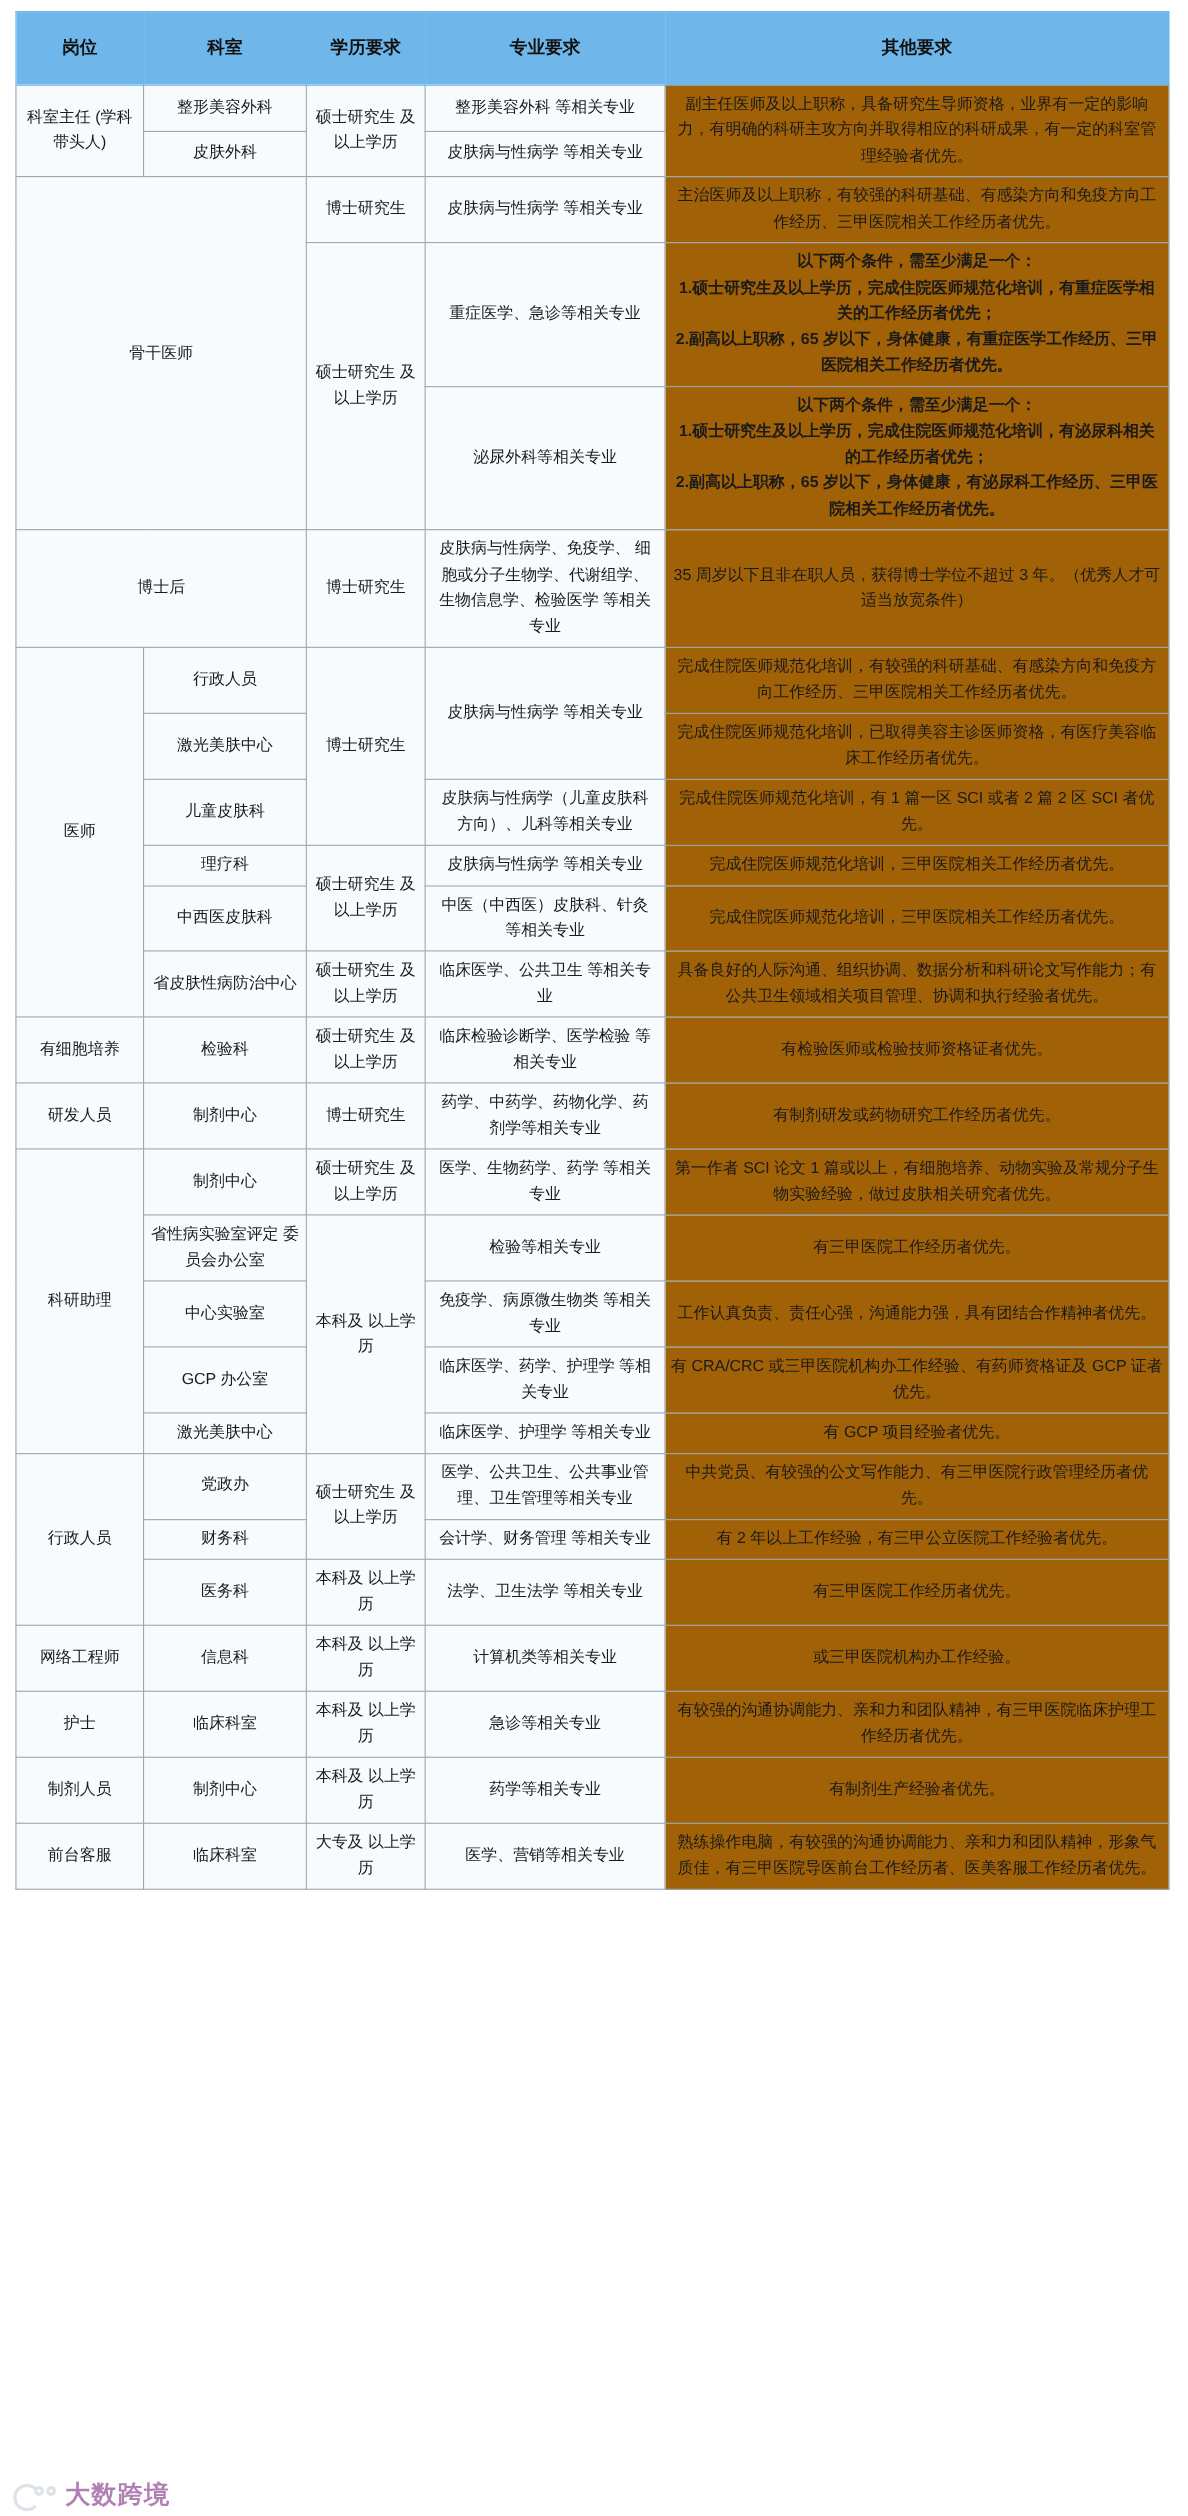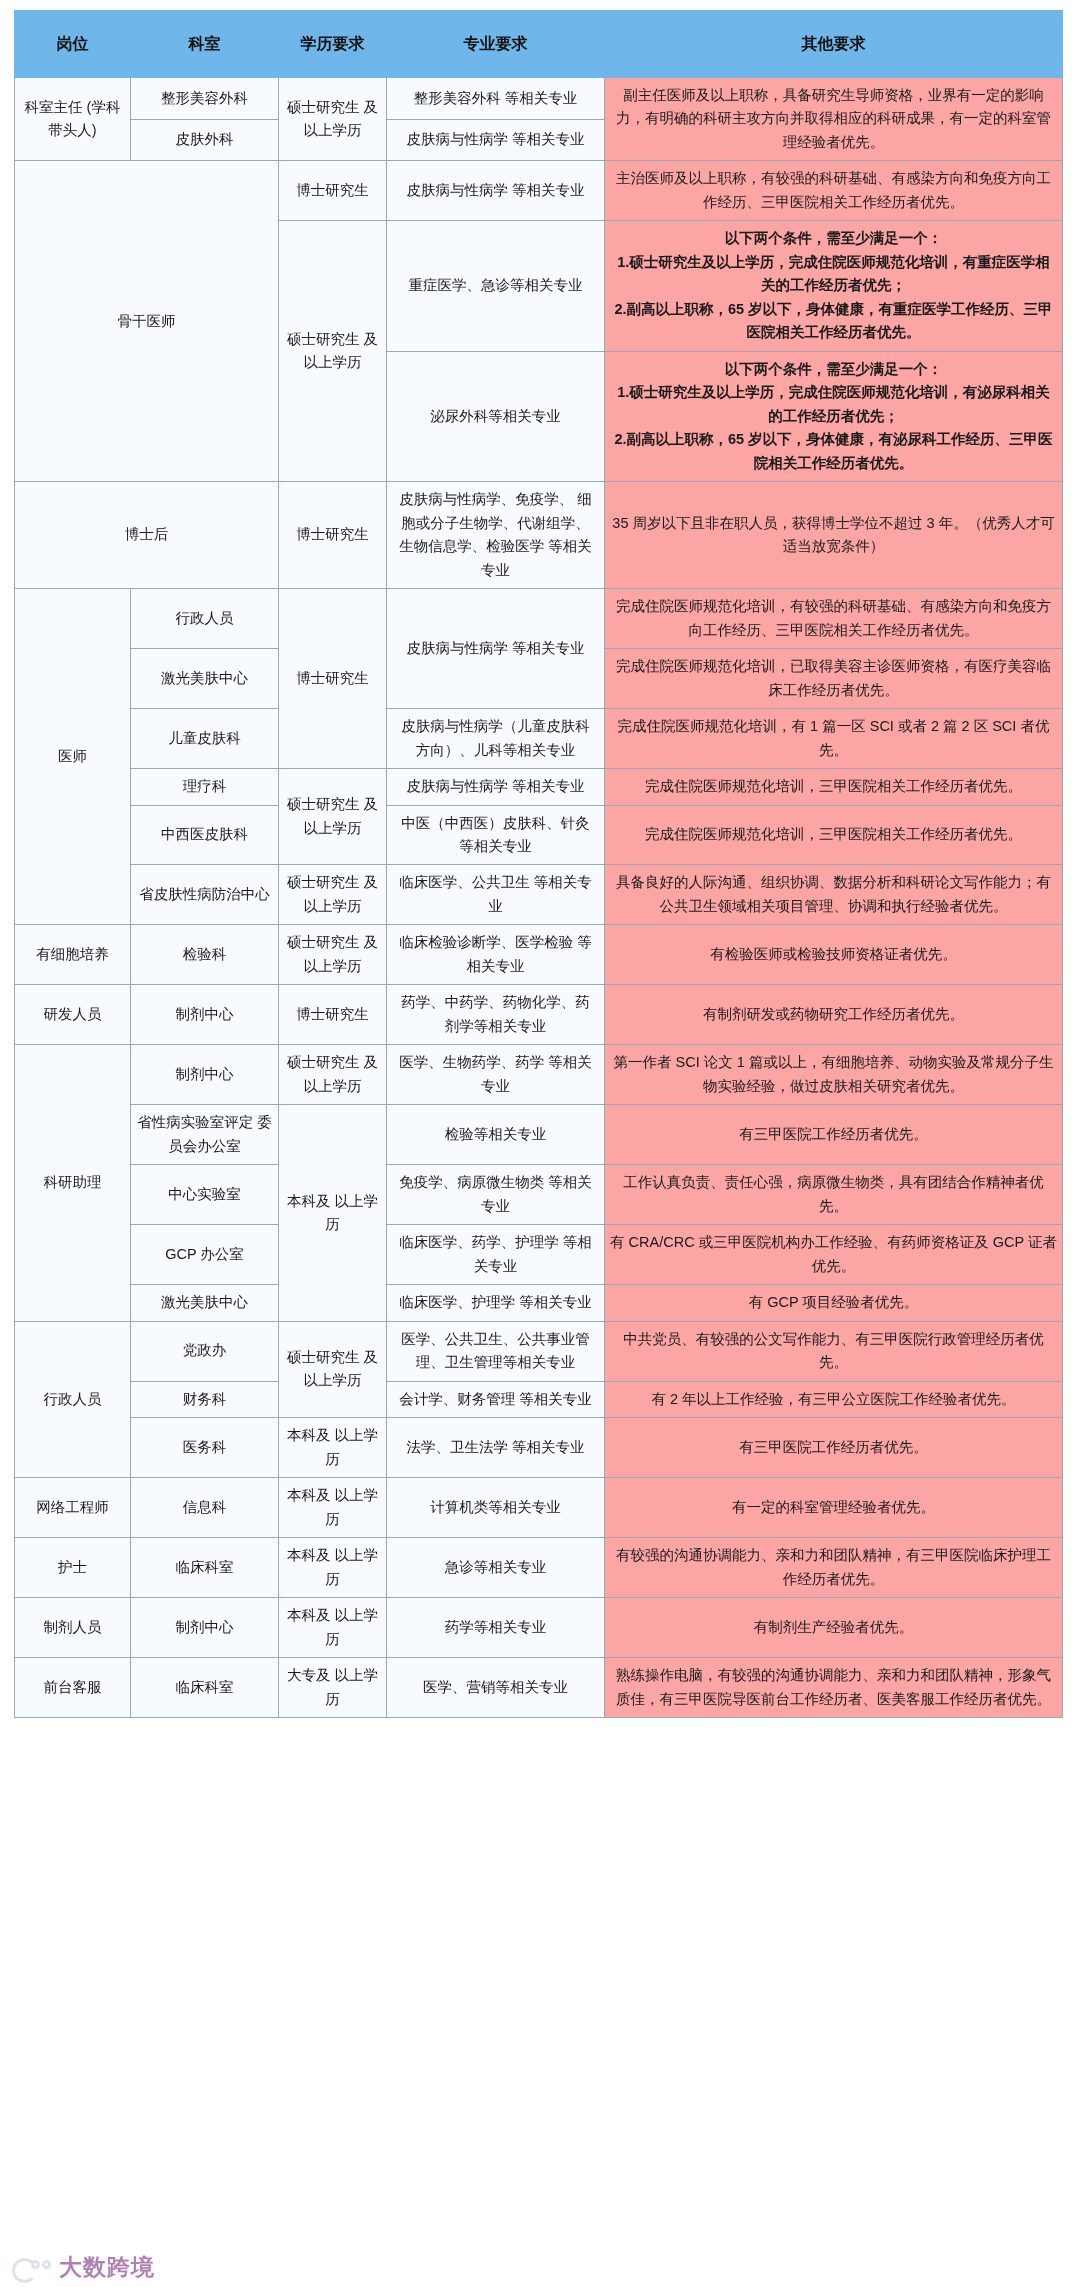--- a/index.html
+++ b/index.html
@@ -56,21 +56,21 @@
     padding: 20px 3px;
     border: 1px solid #6fb7ea;
   }
   td.colpost, td.coldept, td.coledu, td.colmajor {
     background: #f8fbfe;
   }
   td.colother {
     text-align: left;
     padding-left: 10px;
     padding-right: 8px;
-    background: #fca5a5;
+    background: #a16207;
   }
   td.colother .ln { display: block; font-weight: bold; }
   .nowrapcell { word-break: keep-all; white-space: nowrap; }
 
   .wm {
     position: absolute;
     left: 12px;
     top: 2252px;
     display: flex;
     align-items: center;
@@ -305,21 +305,21 @@
         </td>
         <td class="colmajor">检验等相关专业</td>
         <td class="colother">有三甲医院工作经历者优先。</td>
       </tr>
       <tr>
         <td class="coldept">中心实验室</td>
         <td class="colmajor">
           <span class="ln">免疫学、病原微生物类</span>
           <span class="ln">等相关专业</span>
         </td>
-        <td class="colother">工作认真负责、责任心强，病原微生物类，具有团结合作精神者优先。</td>
+        <td class="colother">工作认真负责、责任心强，沟通能力强，具有团结合作精神者优先。</td>
       </tr>
       <tr>
         <td class="coldept">GCP 办公室</td>
         <td class="colmajor">
           <span class="ln">临床医学、药学、护理学</span>
           <span class="ln">等相关专业</span>
         </td>
         <td class="colother">有 CRA/CRC 或三甲医院机构办工作经验、有药师资格证及 GCP 证者优先。</td>
       </tr>
       <tr>
@@ -366,21 +366,21 @@
       </tr>
 
       <tr>
         <td class="colpost">网络工程师</td>
         <td class="coldept">信息科</td>
         <td class="coledu">
           <span class="ln">本科及</span>
           <span class="ln">以上学历</span>
         </td>
         <td class="colmajor">计算机类等相关专业</td>
-        <td class="colother">有一定的科室管理经验者优先。</td>
+        <td class="colother">或三甲医院机构办工作经验。</td>
       </tr>
 
       <tr>
         <td class="colpost">护士</td>
         <td class="coldept">临床科室</td>
         <td class="coledu">
           <span class="ln">本科及</span>
           <span class="ln">以上学历</span>
         </td>
         <td class="colmajor">急诊等相关专业</td>

